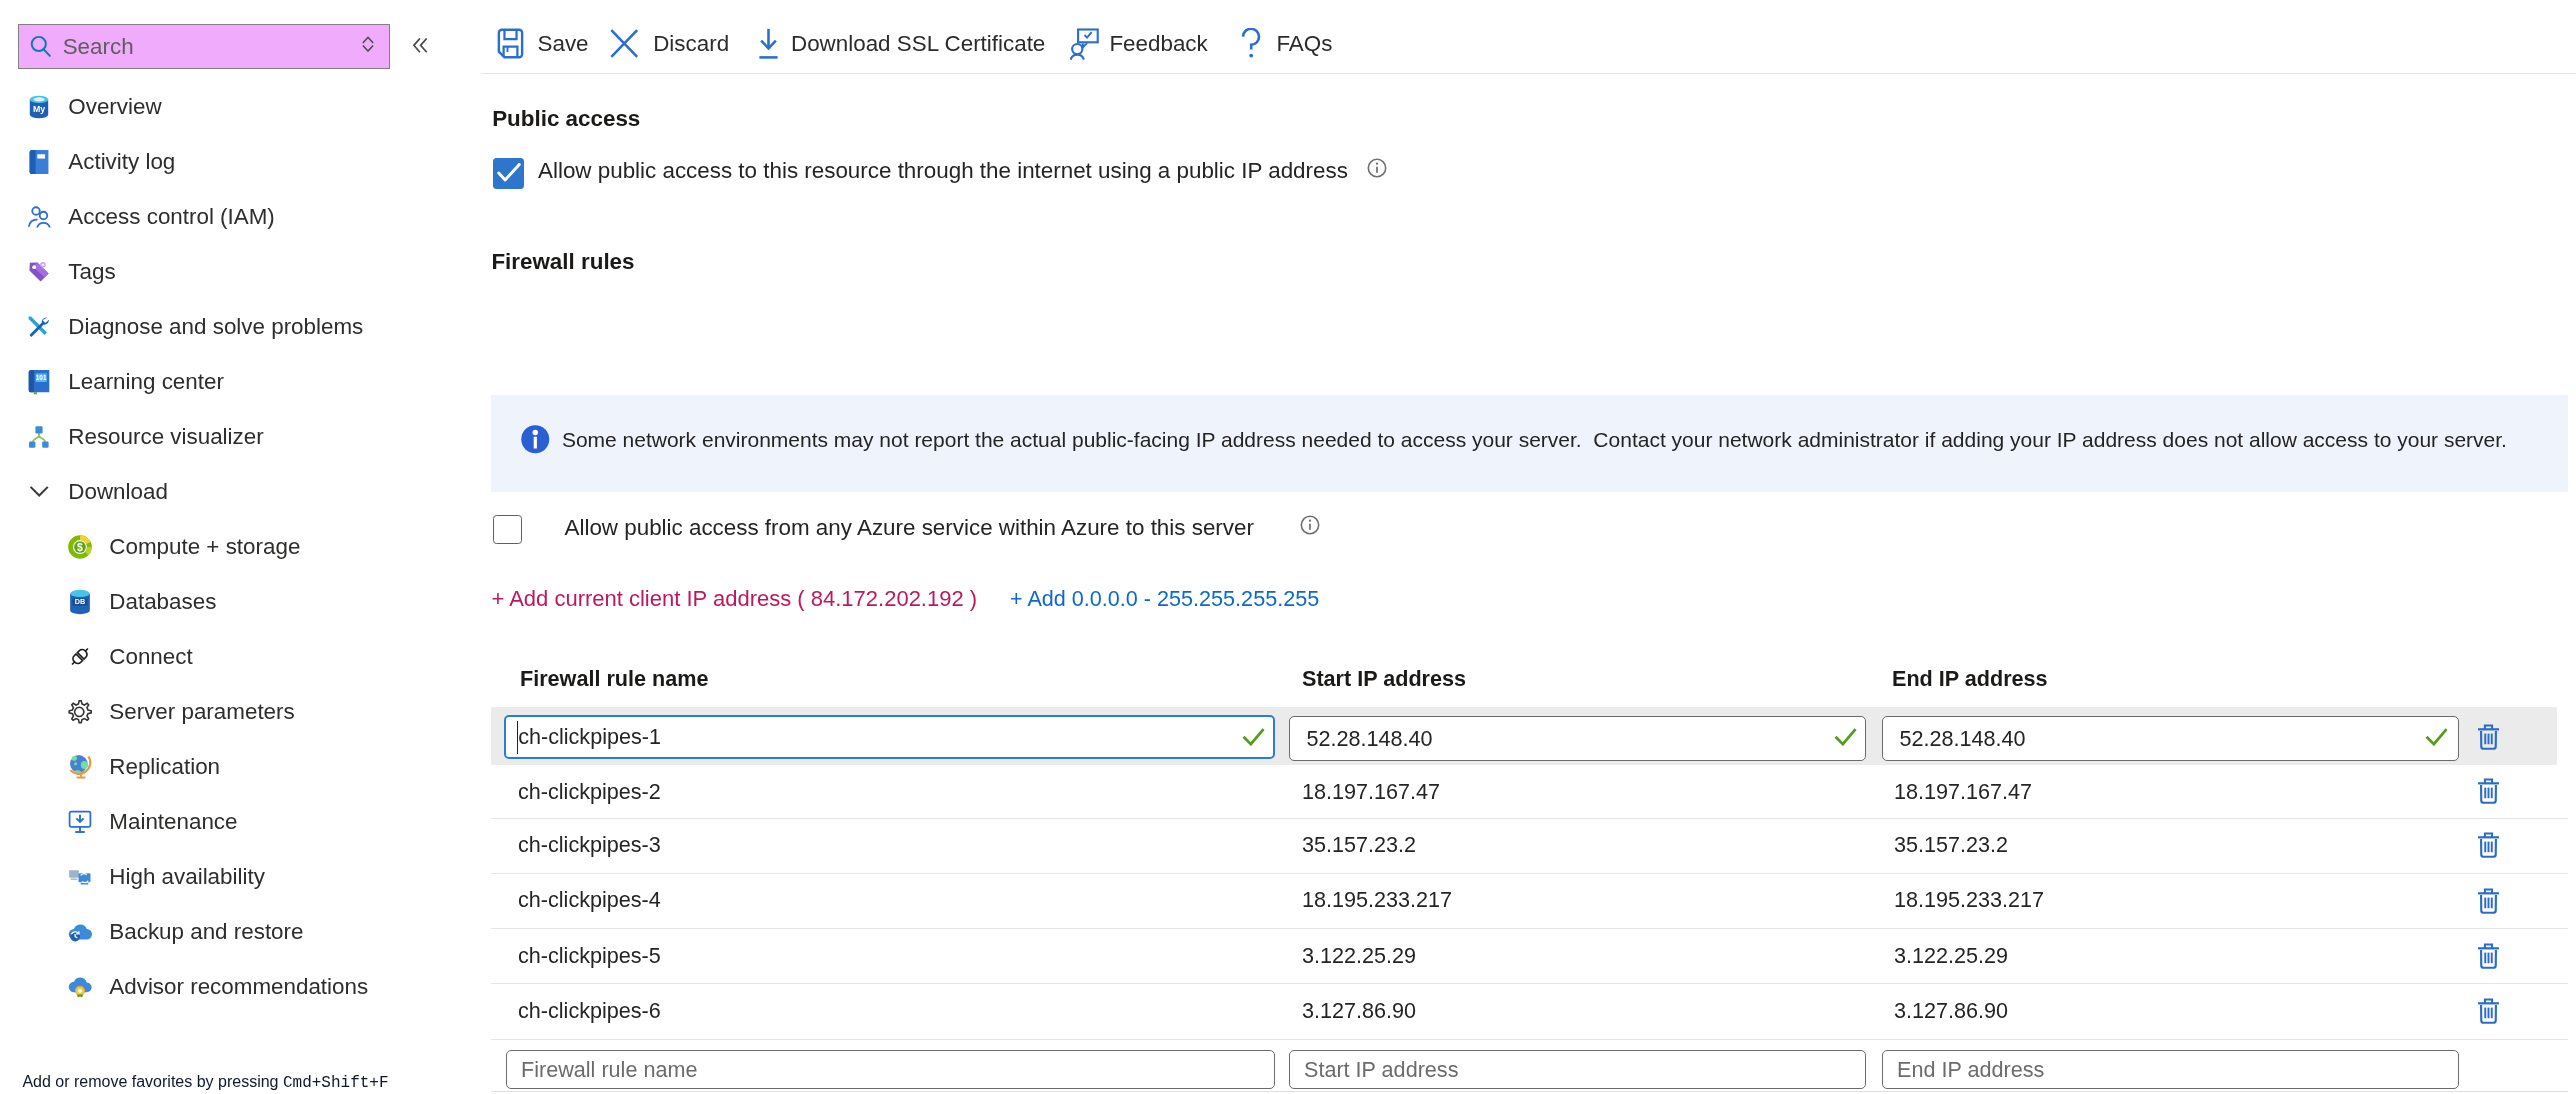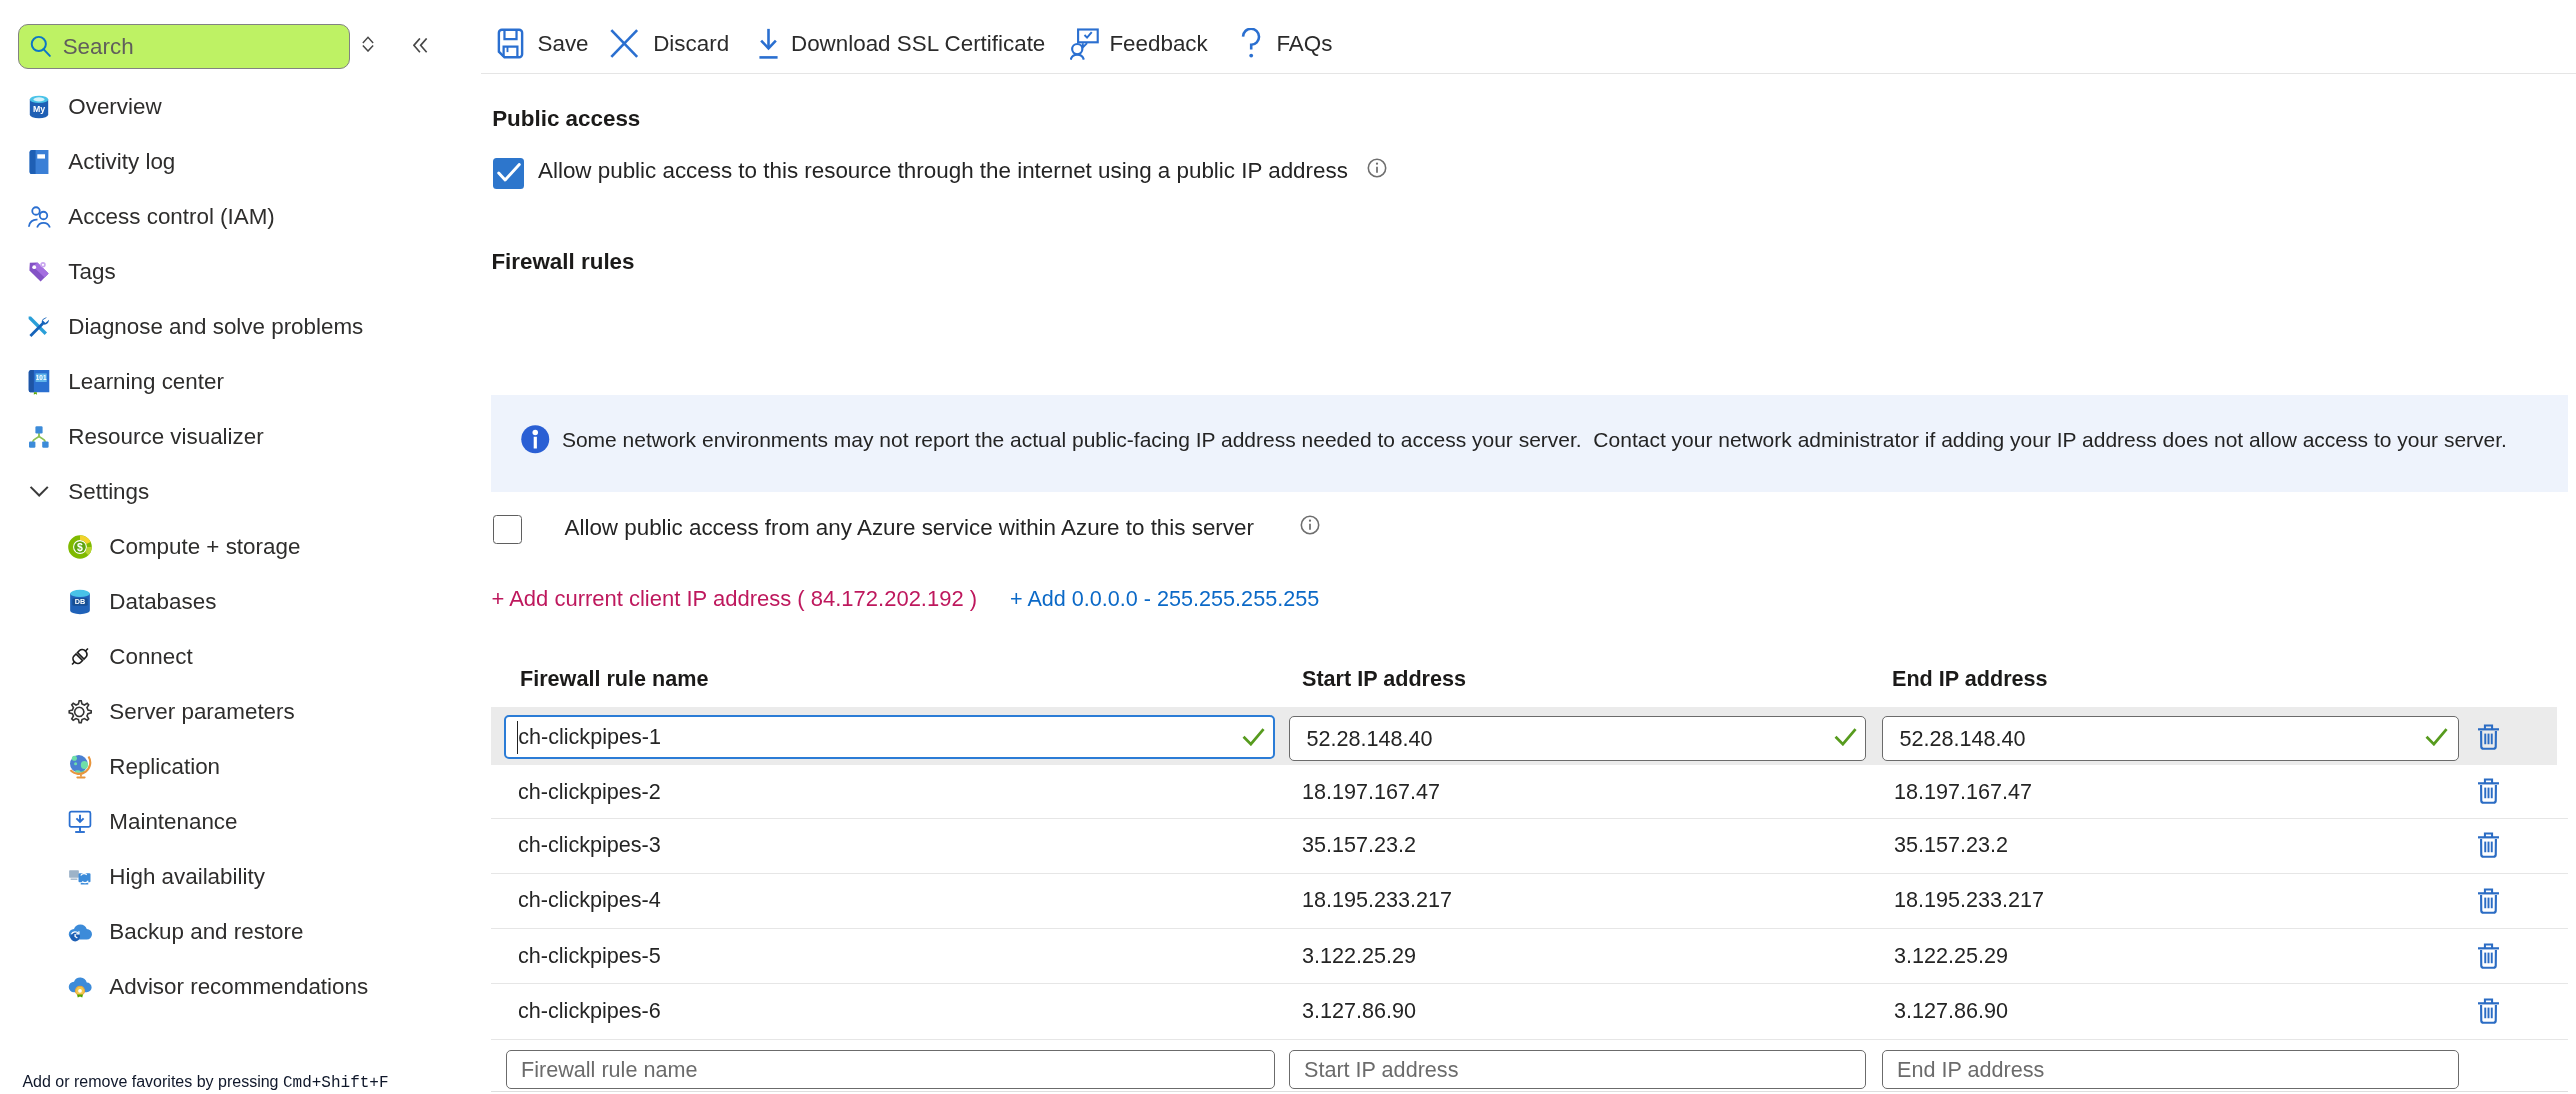--- a/index.html
+++ b/index.html
@@ -2,21 +2,21 @@
 <html style="font-size:14px"><head>
 <meta charset="utf-8">
 <style>
 * { margin:0; padding:0; box-sizing:border-box; }
 html,body { width:2576px; height:1095px; background:#fff; font-family:"Liberation Sans", sans-serif; color:#242424; }
 #page { position:relative; width:2576px; height:1095px; overflow:hidden; }
 .abs { position:absolute; }
 
 
 #sidebar { position:absolute; left:0; top:0; width:481px; height:1095px; background:#fff; }
-#searchbox { position:absolute; left:18px; top:24px; width:332px; height:45px; border:1.7px solid #828282; border-radius:10px; display:flex; align-items:center; background:#bef264; }
+#searchbox { position:absolute; left:18px; top:24px; width:372px; height:45px; border:1.7px solid #828282; border-radius:0; display:flex; align-items:center; background:#f0abfc; }
 #searchbox svg { margin-left:9.5px; }
 #searchbox span { margin-left:11.2px; font-size:22.4px; color:#605e5c; }
 .nav { position:absolute; left:0; top:79px; width:481px; }
 .nav-item { height:55px; display:flex; align-items:center; }
 .nav-item .ic { width:24px; height:24px; margin-left:27px; flex:none; display:flex; align-items:center; justify-content:center; }
 .nav-item .ic svg { display:block; }
 .nav-item .lbl { margin-left:17.3px; font-size:22.4px; color:#2e2d2c; white-space:nowrap; }
 .nav-item.ind .ic { margin-left:68px; }
 .nav-item.sel { background:#e8e6e4; width:465px; }
 .nav-item.sel .lbl { font-weight:bold; color:#1b1a19; }
@@ -149,21 +149,21 @@
             </svg>
           </span>
           <span class="lbl">Resource visualizer</span>
         </div>
       <div class="nav-item">
           <span class="ic">
             <svg width="22.4" height="22.4" viewBox="0 0 26 26">
               <polyline points="3,8 13,18 23,8" fill="none" stroke="#3b3b3b" stroke-width="2.4"></polyline>
             </svg>
           </span>
-          <span class="lbl">Settings</span>
+          <span class="lbl">Download</span>
         </div>
       <div class="nav-item ind">
           <span class="ic">
             <svg width="28" height="28" viewBox="0 0 32 32">
               <circle cx="16" cy="16" r="12.5" fill="none" stroke="#7fba00" stroke-width="6.5"></circle>
               <path d="M16 3.5 A12.5 12.5 0 0 1 27.3 10.7" fill="none" stroke="#f2d32c" stroke-width="6.5"></path>
               <path d="M28.5 16 A12.5 12.5 0 0 1 24.8 24.8" fill="none" stroke="#b8d432" stroke-width="6.5"></path>
               <circle cx="16" cy="16" r="7.8" fill="#5ea410"></circle>
               <text x="16" y="21" font-size="14" font-weight="bold" fill="#fff" text-anchor="middle" font-family="Liberation Sans">$</text>
             </svg>

